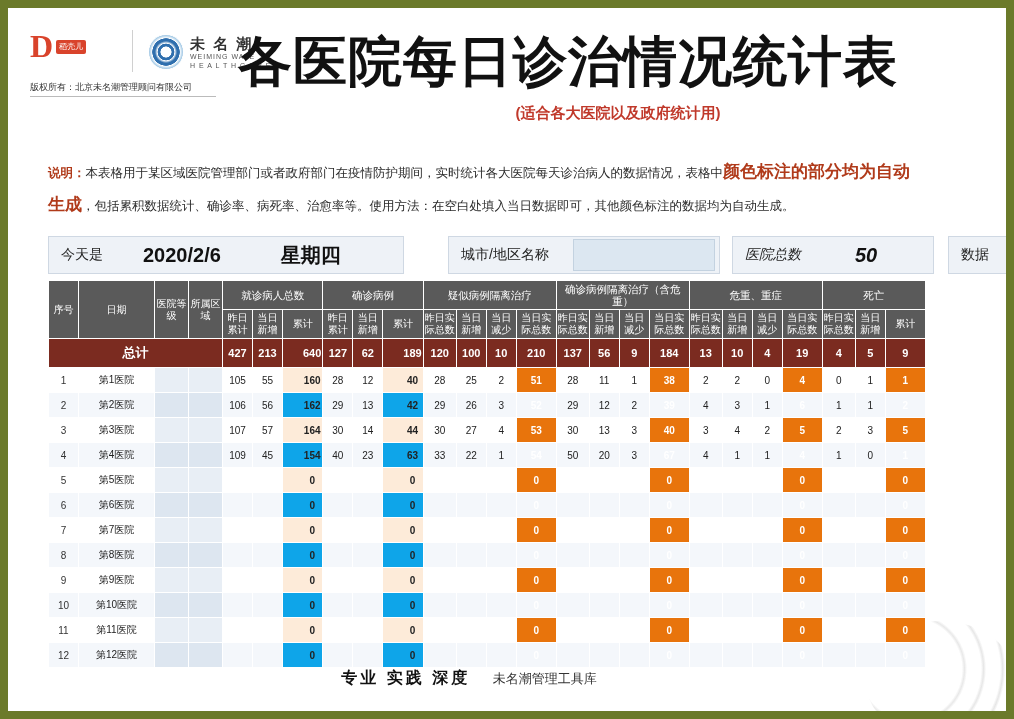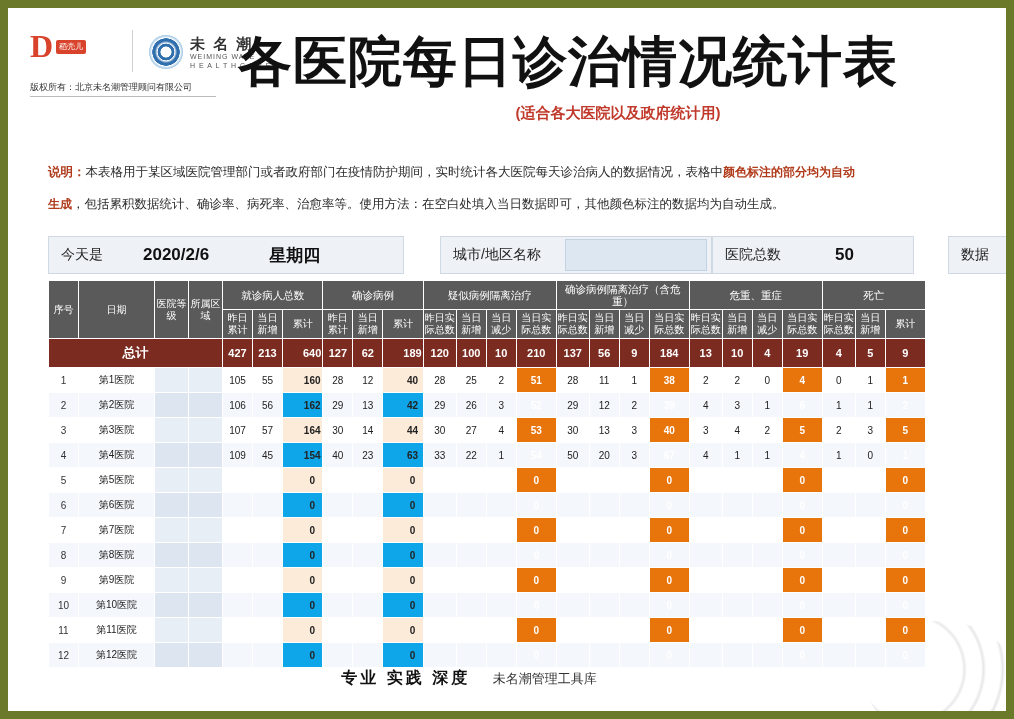--- a/index.html
+++ b/index.html
@@ -47,30 +47,30 @@
     position:absolute;left:230px;top:96px;width:760px;text-align:center;
     font-size:15px;font-weight:bold;color:#c0392b;
   }
 
   
   .desc{
     position:absolute;left:40px;top:148px;width:930px;
     font-size:12.5px;color:#2b2b2b;line-height:32px;
   }
   .desc b{color:#b03a1a;}
-  .desc .hl{color:#b03a1a;font-weight:bold;font-size:12px;}
+  .desc .hl{color:#b03a1a;font-weight:bold;font-size:17px;}
 
   
   .infobar{position:absolute;left:40px;top:228px;width:946px;height:36px;}
   .ib-box{
     position:absolute;top:0;height:36px;background:#eef2f7;border:1px solid #cfd8e3;
     display:flex;align-items:center;
   }
   .ib-label{font-size:14px;color:#222;padding:0 12px;}
-  .ib-value{font-size:17px;font-weight:bold;color:#111;}
+  .ib-value{font-size:20px;font-weight:bold;color:#111;}
   .ib-white{background:#dce7f1;border:1px solid #c3d2e0;}
 
   
   table{
     position:absolute;left:40px;top:272px;border-collapse:collapse;
     font-size:10px;color:#222;table-layout:fixed;
   }
   th,td{border:1px solid #ffffff;text-align:center;vertical-align:middle;}
   thead th{background:#5a5a5a;color:#ffffff;font-weight:normal;font-size:10px;padding:2px 1px;line-height:12px;}
   thead th.grp{font-size:10.5px;}
@@ -138,25 +138,25 @@
       <span class="hl">生成</span><span>，包括累积数据统计、确诊率、病死率、治愈率等。使用方法：在空白处填入当日数据即可，其他颜色标注的数据均为自动生成。</span>
     </div>
   </div>
 
   <div class="infobar">
     <div class="ib-box" style="left:0;width:354px;">
       <span class="ib-label">今天是</span>
       <span class="ib-value" style="margin-left:28px;">2020/2/6</span>
       <span class="ib-value" style="margin-left:60px;">星期四</span>
     </div>
-    <div class="ib-box" style="left:392px;width:270px;">
+    <div class="ib-box" style="left:400px;width:270px;">
       <span class="ib-label">城市/地区名称</span>
       <span class="ib-white" style="position:absolute;left:124px;top:2px;width:140px;height:30px;"></span>
     </div>
-    <div class="ib-box" style="left:664px;width:200px;">
+    <div class="ib-box" style="left:684px;width:200px;font-style:italic;">
       <span class="ib-label">医院总数</span>
       <span class="ib-value" style="margin-left:42px;">50</span>
     </div>
     <div class="ib-box" style="left:900px;width:60px;border-right:none;">
       <span class="ib-label">数据</span>
     </div>
   </div>
 
   <table>
     <colgroup>

